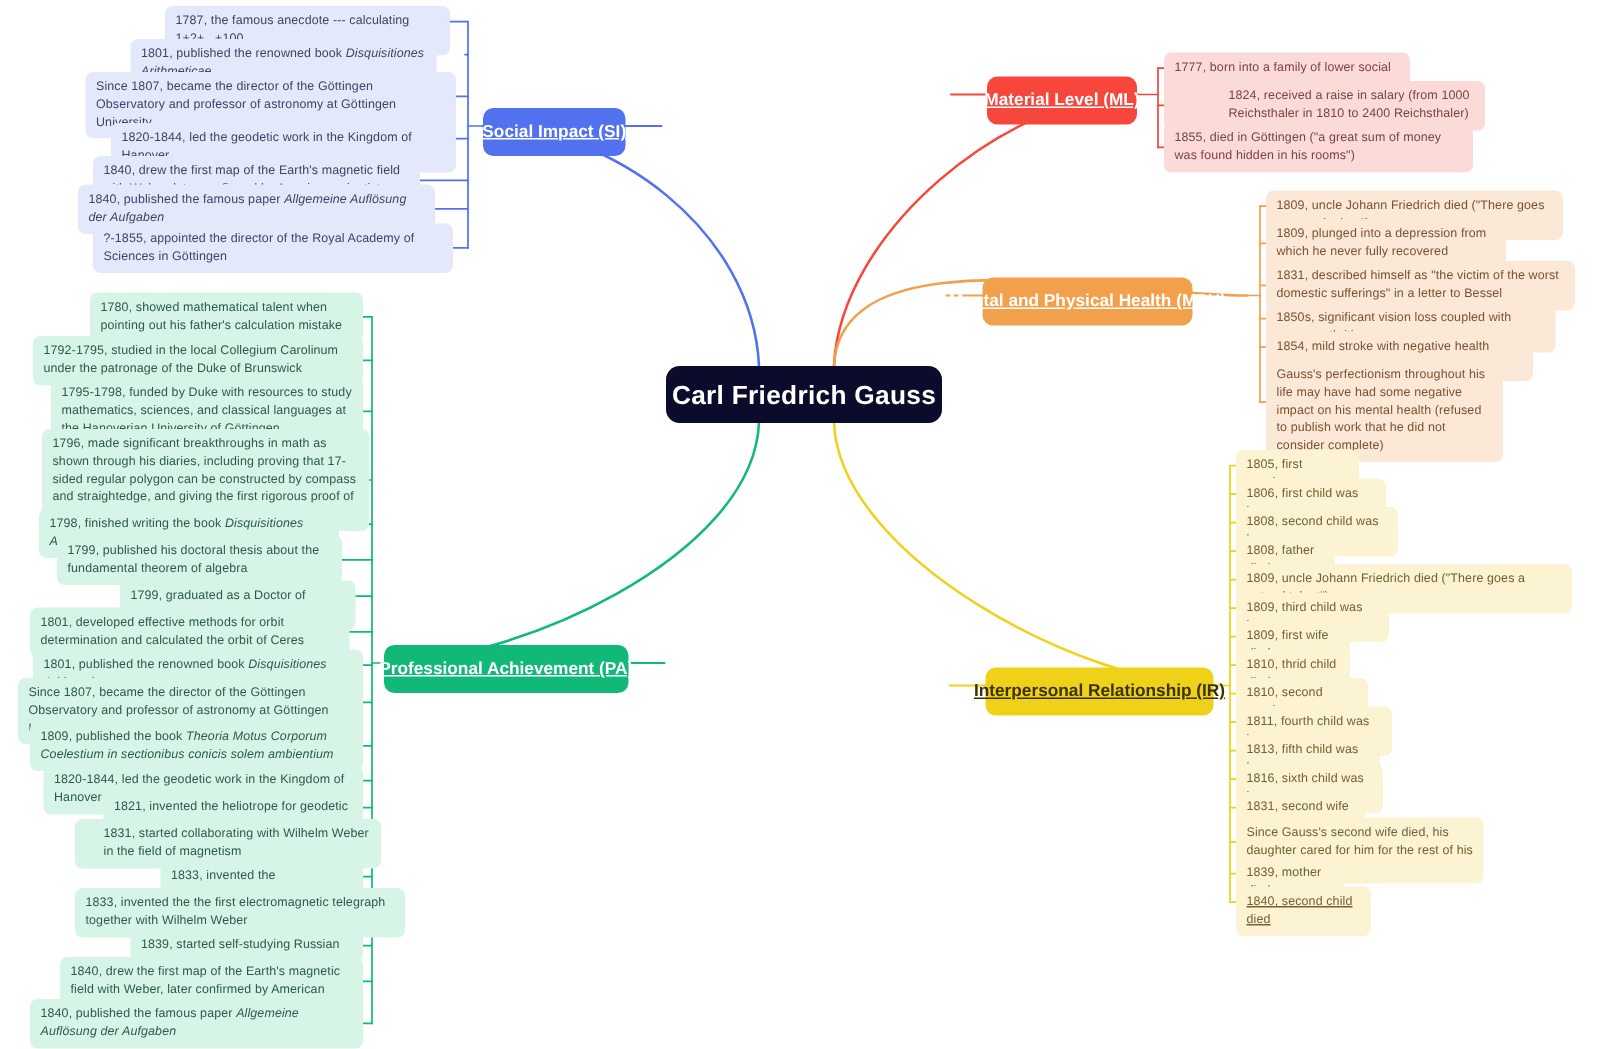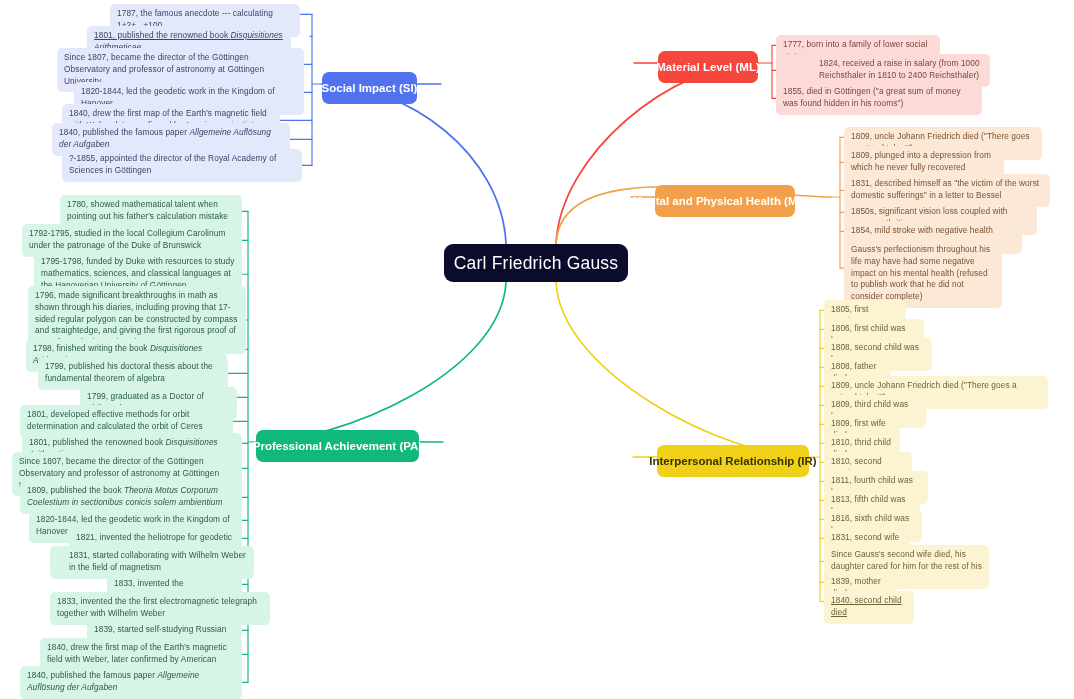--- a/index.html
+++ b/index.html
@@ -29,21 +29,21 @@
     height: 699px;
     pointer-events: none;
   }
   
   .root-node {
     position: absolute;
     background: #0B0B2B;
     color: #ffffff;
     border-radius: 9px;
     font-size: 17.5px;
-    font-weight: normal;
+    font-weight: bold;
     letter-spacing: .2px;
     display: flex;
     align-items: center;
     justify-content: center;
     box-sizing: border-box;
     padding: 16px 18px;
     white-space: nowrap;
   }
   
   .branch-node {
@@ -52,20 +52,21 @@
     color: #ffffff;
     font-size: 11.5px;
     font-weight: bold;
     display: flex;
     align-items: center;
     justify-content: center;
     box-sizing: border-box;
     padding: 16px 11px;
     white-space: nowrap;
     height: 24px;
+    text-decoration: underline;
   }
   .branch-node.dark-text { color: #3b3200; text-align: center; }
   
   .leaf {
     position: absolute;
     border-radius: 5px;
     box-sizing: border-box;
     padding: 4px 7px 5px 7px;
     font-size: 8.3px;
     line-height: 1.42;
@@ -155,21 +156,21 @@
       <path d="M 824 601.4 L 820 601.4" fill="none" stroke="#EFD119" stroke-width="1.15" stroke-linecap="round"></path>
       <path d="M 820 310.4 L 820 601.4" fill="none" stroke="#EFD119" stroke-width="1.15" stroke-linecap="round"></path>
       <path d="M 820 457 L 809 457" fill="none" stroke="#EFD119" stroke-width="1.15" stroke-linecap="round"></path>
     </svg>
 
   <div class="root-node" id="root-node" style="left: 444px; top: 244px; width: 184px; height: 38px; background: rgb(11, 11, 43); color: rgb(255, 255, 255);">Carl Friedrich Gauss</div>
 
   <div id="nodes-layer">
       <div class="branch-node" style="left: 322px; top: 72px; width: 95px; height: 24px; background: rgb(81, 113, 239);">Social Impact (SI)</div>
       <div class="leaf si" style="top: 4px; width: 190px; left: 110px;">1787, the famous anecdote --- calculating 1+2+...+100</div>
-      <div class="leaf si" style="top: 26px; width: 204px; left: 87px; text-decoration: underline;">1801, published the renowned book <i>Disquisitiones Arithmeticae</i></div>
+      <div class="leaf si" style="top: 26px; width: 204px; left: 87px;">1801, published the renowned book <i>Disquisitiones Arithmeticae</i></div>
       <div class="leaf si" style="top: 48px; width: 247px; left: 57px;">Since 1807, became the director of the Göttingen Observatory and professor of astronomy at Göttingen University</div>
       <div class="leaf si" style="top: 82px; width: 230px; left: 74px;">1820-1844, led the geodetic work in the Kingdom of Hanover</div>
       <div class="leaf si" style="top: 104px; width: 218px; left: 62px;">1840, drew the first map of the Earth's magnetic field with Weber, later confirmed by American scientists</div>
       <div class="leaf si" style="top: 123px; width: 238px; left: 52px;">1840, published the famous paper <i>Allgemeine Auflösung der Aufgaben</i></div>
       <div class="leaf si" style="top: 149px; width: 240px; left: 62px;">?-1855, appointed the director of the Royal Academy of Sciences in Göttingen</div>
       <div class="branch-node" style="left: 256px; top: 430px; width: 163px; height: 24px; background: rgb(17, 185, 120);">Professional Achievement (PA)</div>
       <div class="leaf pa" style="top: 195px; width: 182px; left: 60px;">1780, showed mathematical talent when pointing out his father's calculation mistake</div>
       <div class="leaf pa" style="top: 224px; width: 220px; left: 22px;">1792-1795, studied in the local Collegium Carolinum under the patronage of the Duke of Brunswick</div>
       <div class="leaf pa" style="top: 252px; width: 208px; left: 34px;">1795-1798, funded by Duke with resources to study mathematics, sciences, and classical languages at the Hanoverian University of Göttingen</div>
       <div class="leaf pa" style="top: 286px; width: 218px; left: 28px;">1796, made significant breakthroughs in math as shown through his diaries, including proving that 17-sided regular polygon can be constructed by compass and straightedge, and giving the first rigorous proof of Law of Quadratic Reciprocity</div>

